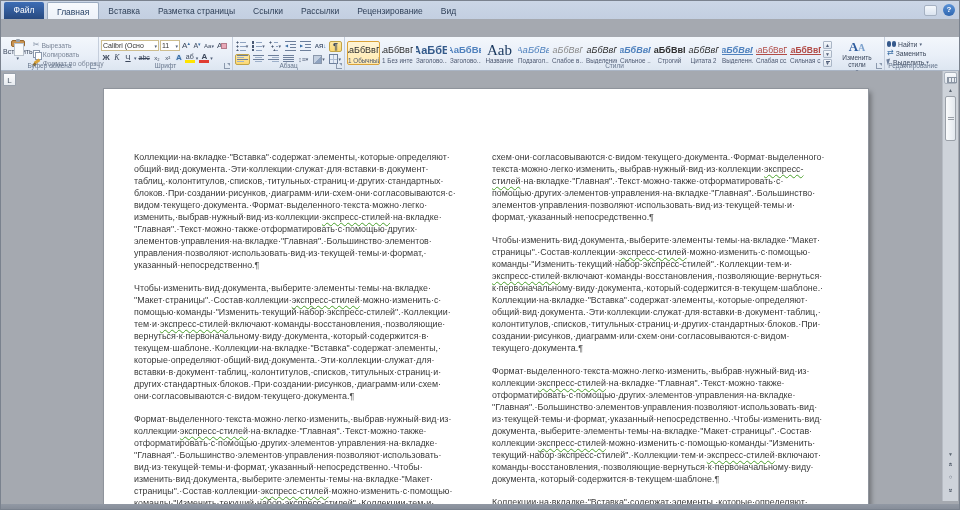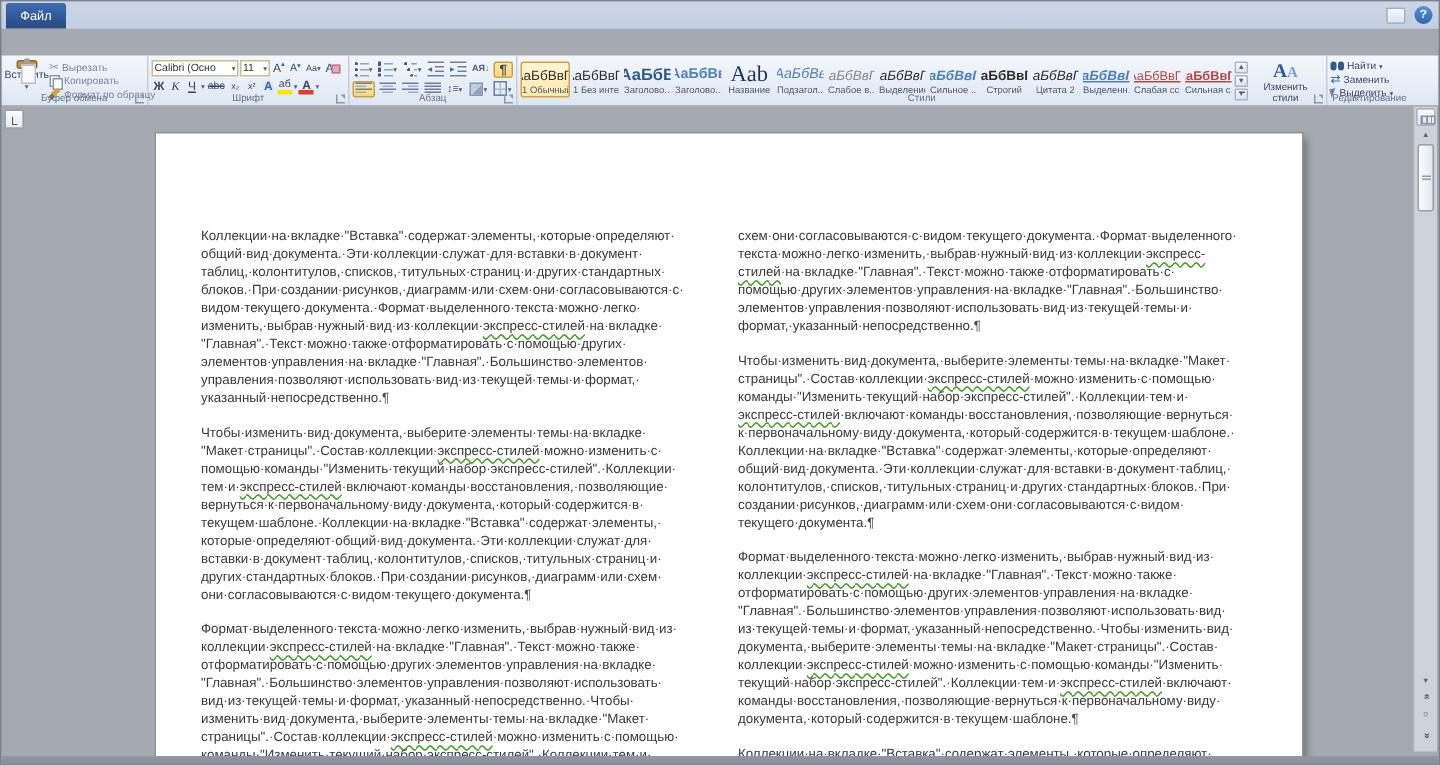--- a/index.html
+++ b/index.html
@@ -221,20 +221,29 @@
     </div>
     <div class="win-controls">
       <span class="wc wc-min"></span>
       <span class="wc wc-restore"></span>
       <span class="wc wc-close">✕</span>
     </div>
   </div>
 
   <div class="tabrow">
     <div class="tab-file">Файл</div>
+    <div class="tabs" id="tabs">
+        <div class="tab active">Главная</div>
+        <div class="tab">Вставка</div>
+        <div class="tab">Разметка страницы</div>
+        <div class="tab">Ссылки</div>
+        <div class="tab">Рассылки</div>
+        <div class="tab">Рецензирование</div>
+        <div class="tab">Вид</div>
+      </div>
     <div class="tabrow-right">
       <span class="rib-min"></span>
       <span class="help-btn">?</span>
     </div>
   </div>
 
   <div class="ribbon">
 
     <div class="rgroup g-clip">
       <div class="paste-btn">

